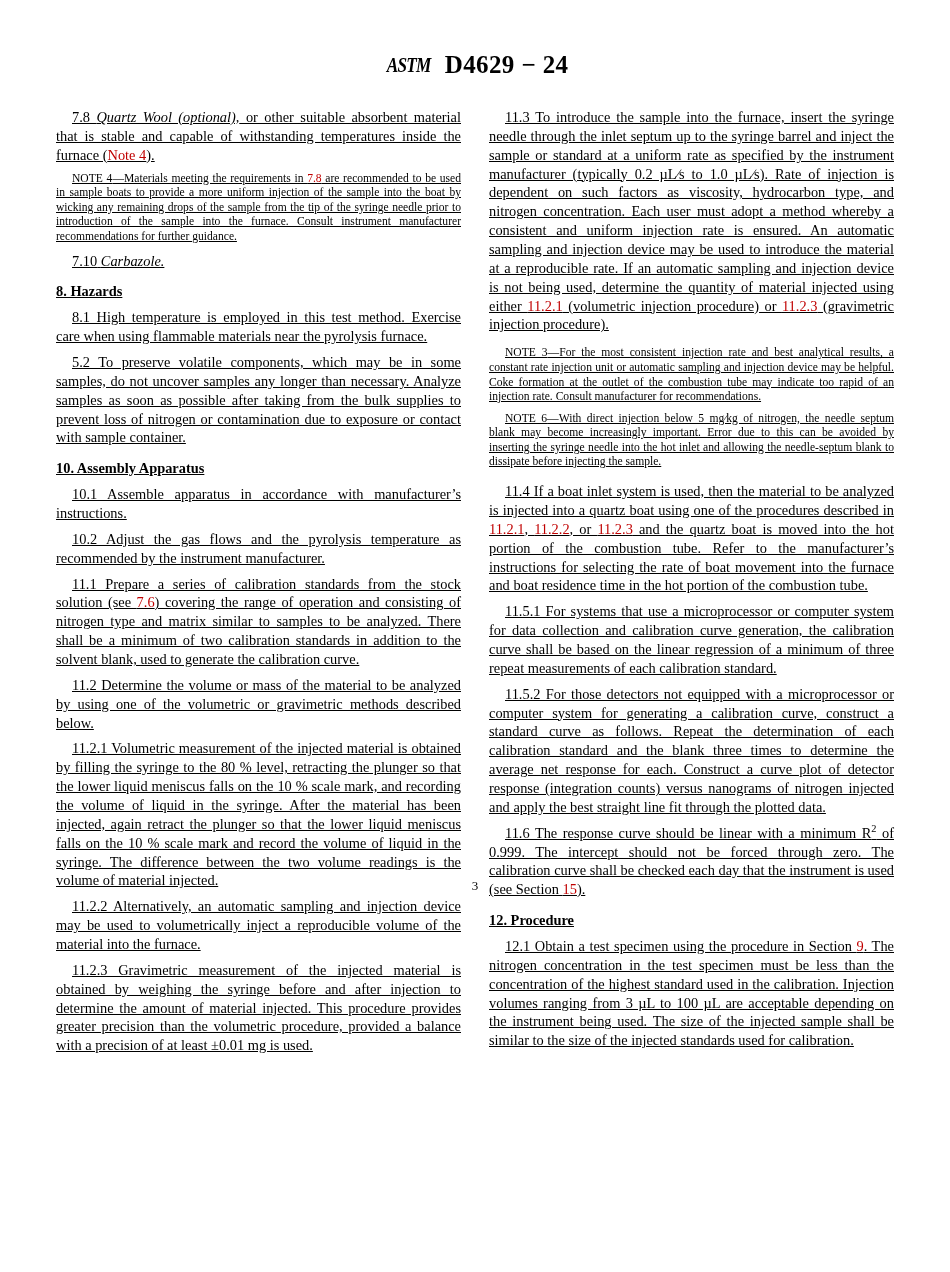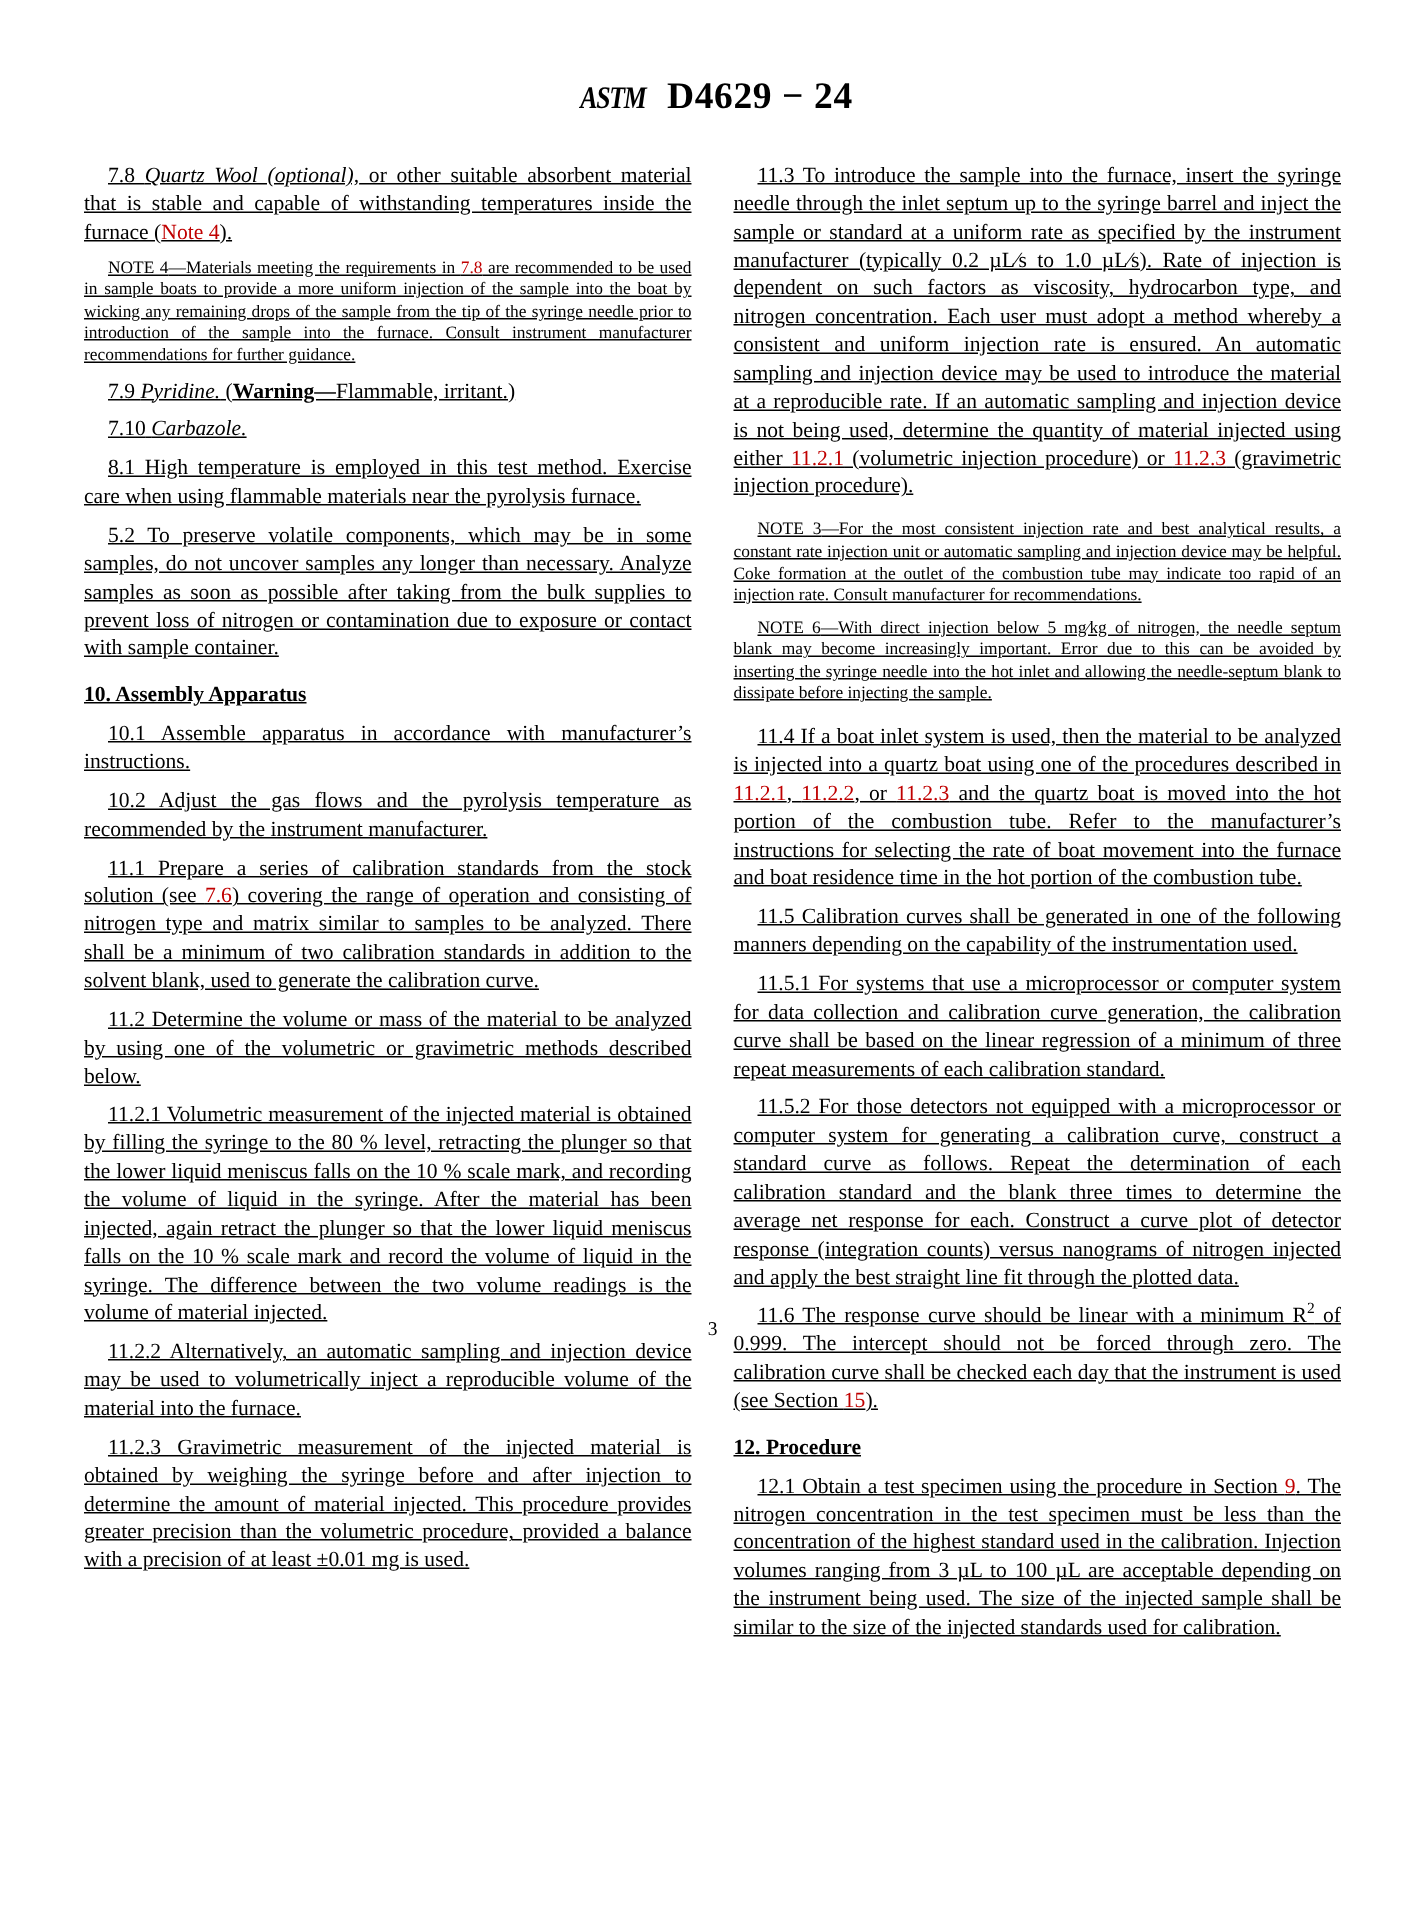--- a/index.html
+++ b/index.html
@@ -114,24 +114,24 @@
   </div>
 
   <div class="columns">
 
     <div class="col">
 
       <p class="para"><span>7.8</span> <i>Quartz Wool (optional),</i><span> or other suitable absorbent material that is stable and capable of withstanding temperatures inside the furnace (</span><span class="xref">Note 4</span><span>).</span></p>
 
       <p class="note"><span class="notelabel">NOTE 4</span><span>—Materials meeting the requirements in </span><span class="xref">7.8</span><span> are recommended to be used in sample boats to provide a more uniform injection of the sample into the boat by wicking any remaining drops of the sample from the tip of the syringe needle prior to introduction of the sample into the furnace. Consult instrument manufacturer recommendations for further guidance.</span></p>
 
-      <p class="para"><span>7.9</span> <i>Pyridine.</i> (<b>Warning—</b><span>Flammable, irritant.)</span></p>
 
       <p class="para"><span>7.10</span> <i>Carbazole.</i></p>
 
+      <p class="sect">8.  Hazards</p>
       <p class="para">8.1 High temperature is employed in this test method. Exercise care when using flammable materials near the pyrolysis furnace.</p>
 
       <p class="para">5.2  To preserve volatile components, which may be in some samples, do not uncover samples any longer than necessary. Analyze samples as soon as possible after taking from the bulk supplies to prevent loss of nitrogen or contamination due to exposure or contact with sample container.</p>
 
       <p class="sect">10.  Assembly Apparatus</p>
       <p class="para">10.1  Assemble apparatus in accordance with manufacturer’s instructions.</p>
       <p class="para">10.2  Adjust the gas flows and the pyrolysis temperature as recommended by the instrument manufacturer.</p>
 
 
       <p class="para"><span>11.1  Prepare a series of calibration standards from the stock solution (see </span><span class="xref">7.6</span><span>) covering the range of operation and consisting of nitrogen type and matrix similar to samples to be analyzed. There shall be a minimum of two calibration standards in addition to the solvent blank, used to generate the calibration curve.</span></p>
@@ -150,21 +150,20 @@
       <div class="spacer-sm"></div>
 
       <p class="note"><span class="notelabel">NOTE 3</span><span>—For the most consistent injection rate and best analytical results, a constant rate injection unit or automatic sampling and injection device may be helpful. Coke formation at the outlet of the combustion tube may indicate too rapid of an injection rate. Consult manufacturer for recommendations.</span></p>
 
       <p class="note"><span class="notelabel">NOTE 6</span><span>—With direct injection below 5 mg∕kg of nitrogen, the needle septum blank may become increasingly important. Error due to this can be avoided by inserting the syringe needle into the hot inlet and allowing the needle-septum blank to dissipate before injecting the sample.</span></p>
 
       <div class="spacer-sm"></div>
 
       <p class="para"><span>11.4  If a boat inlet system is used, then the material to be analyzed is injected into a quartz boat using one of the procedures described in </span><span class="xref">11.2.1</span><span>, </span><span class="xref">11.2.2</span><span>, or </span><span class="xref">11.2.3</span><span> and the quartz boat is moved into the hot portion of the combustion tube. Refer to the manufacturer’s instructions for selecting the rate of boat movement into the furnace and boat residence time in the hot portion of the combustion tube.</span></p>
 
-      <p class="para">11.5  Calibration curves shall be generated in one of the following manners depending on the capability of the instrumentation used.</p>
       <p class="para">11.5.1  For systems that use a microprocessor or computer system for data collection and calibration curve generation, the calibration curve shall be based on the linear regression of a minimum of three repeat measurements of each calibration standard.</p>
       <p class="para">11.5.2  For those detectors not equipped with a microprocessor or computer system for generating a calibration curve, construct a standard curve as follows. Repeat the determination of each calibration standard and the blank three times to determine the average net response for each. Construct a curve plot of detector response (integration counts) versus nanograms of nitrogen injected and apply the best straight line fit through the plotted data.</p>
 
       <p class="para"><span>11.6  The response curve should be linear with a minimum R</span><sup>2</sup><span> of 0.999. The intercept should not be forced through zero. The calibration curve shall be checked each day that the instrument is used (see Section </span><span class="xref">15</span><span>).</span></p>
 
       <p class="sect">12.  Procedure</p>
 
       <p class="para"><span>12.1  Obtain a test specimen using the procedure in Section </span><span class="xref">9</span><span>. The nitrogen concentration in the test specimen must be less than the concentration of the highest standard used in the calibration. Injection volumes ranging from 3 µL to 100 µL are acceptable depending on the instrument being used. The size of the injected sample shall be similar to the size of the injected standards used for calibration.</span></p>
 
     </div>

